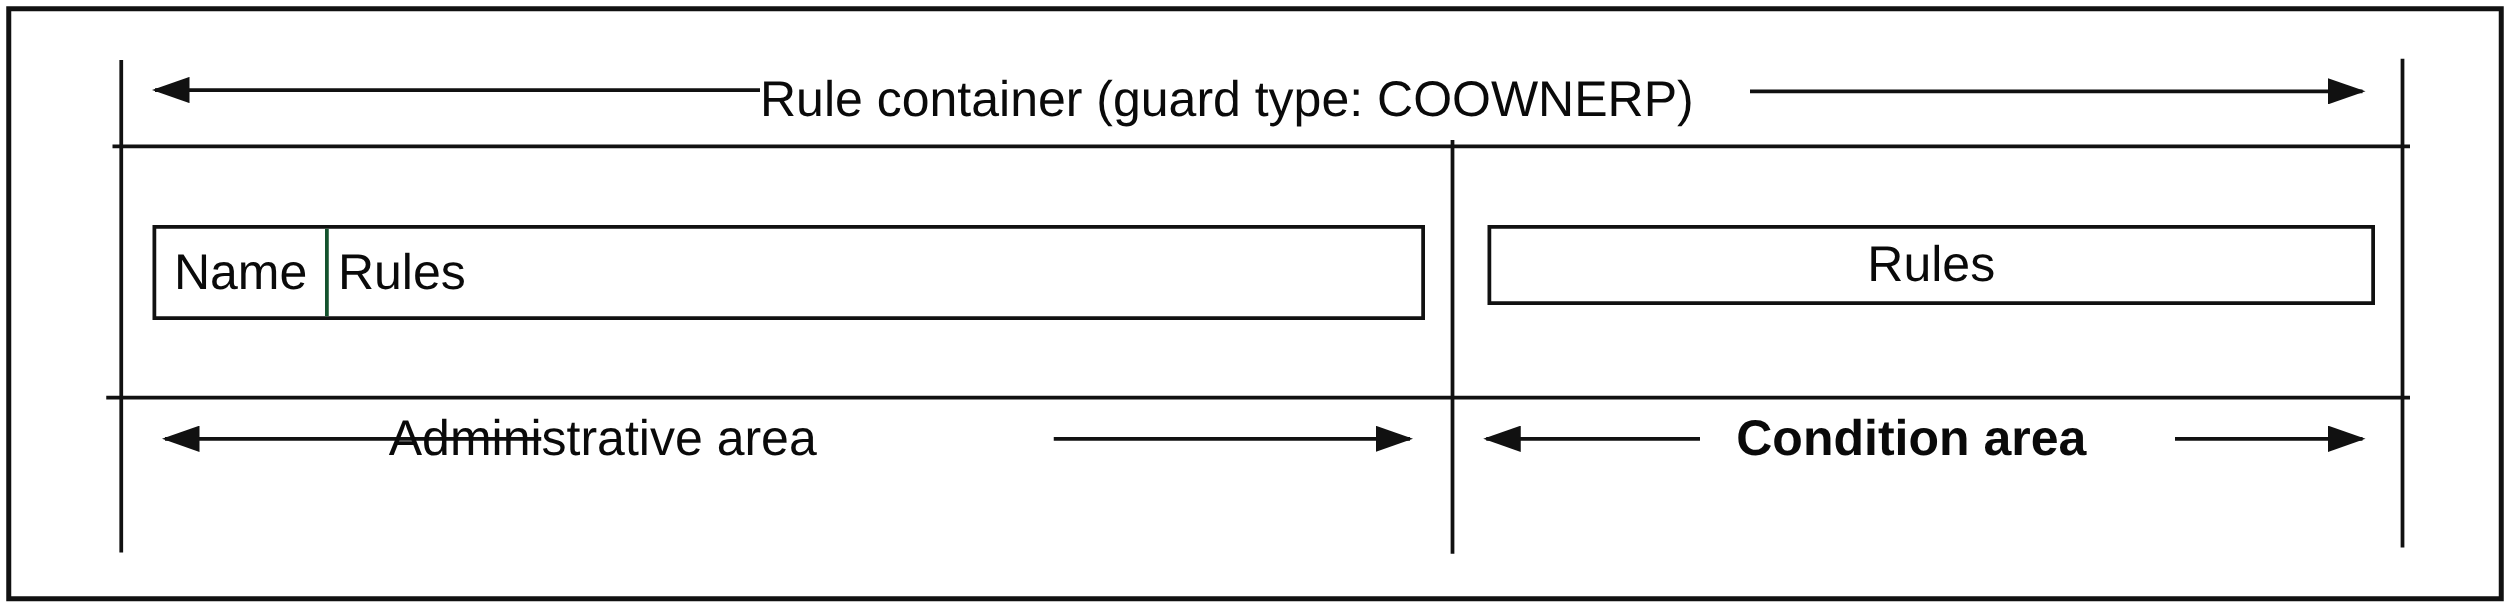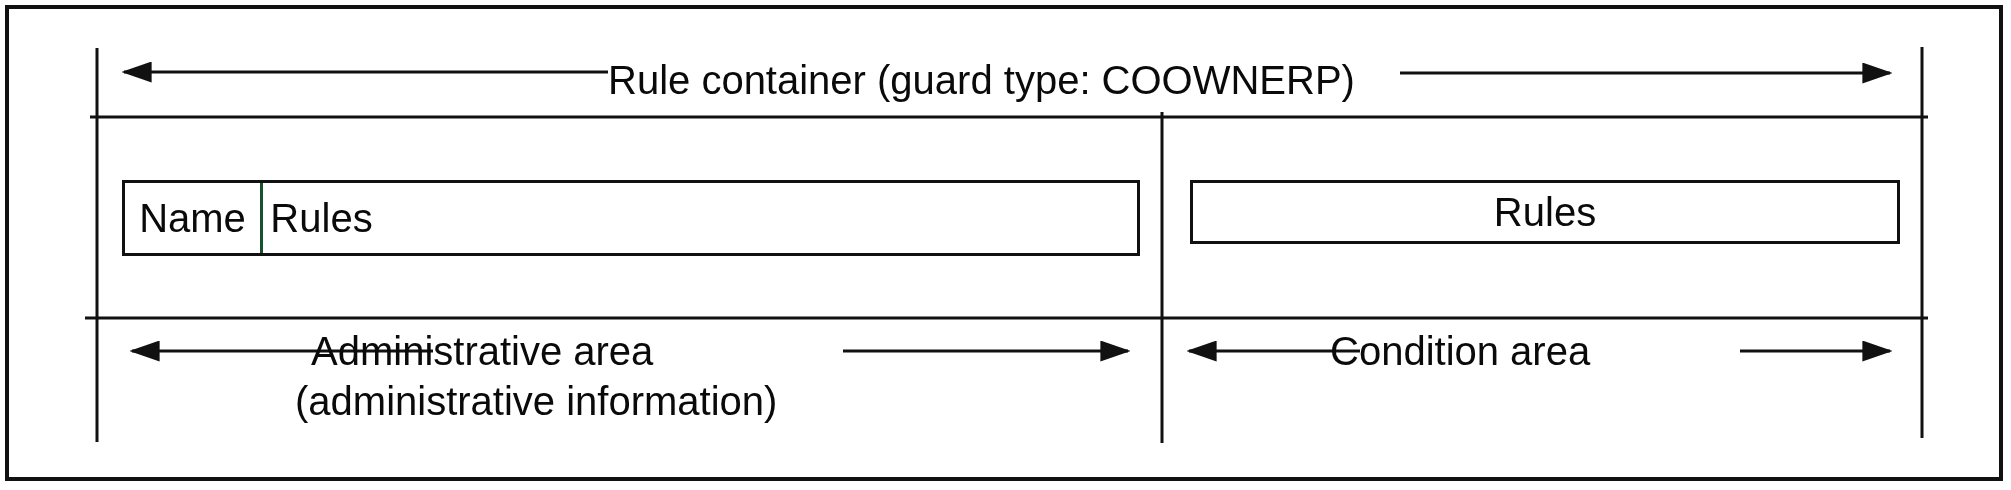--- a/index.html
+++ b/index.html
@@ -61,21 +61,21 @@
     width: 710px; height: 64px;
     border: 3px solid #111111;
     box-sizing: border-box;
     display: flex;
     align-items: center;
     justify-content: center;
     font-size: 40px;
   }
   #admin-area-label   { left: 311px;  top: 328px; width: 700px; }
   #admin-area-sublabel{ left: 295px;  top: 378px; width: 700px; }
-  #condition-area-label { left: 1330px; top: 328px; width: 350px; }
+  #condition-area-label { left: 1389px; top: 328px; width: 350px; font-weight: bold; }
 </style>
 </head>
 <body>
 
 <div id="stage">
 
   <div id="outer-border" class="abs"></div>
 
   <svg id="line-layer" class="abs" width="2011" height="490" viewBox="0 0 2011 490">
     <defs>
@@ -103,16 +103,15 @@
   <div id="diagram-title" class="abs label">Rule container (guard type: COOWNERP)</div>
 
   <div id="admin-table" class="abs">
     <div class="header-cell" style="flex:0 0 138px">Name</div>
     <div class="header-cell" style="flex:0 0 117px">Rules</div>
   </div>
 
   <div id="rules-box" class="abs">Rules</div>
 
   <div id="admin-area-label" class="abs label">Administrative area</div>
-  <div id="admin-area-sublabel" class="abs label">(administrative information)</div>
   <div id="condition-area-label" class="abs label">Condition area</div>
 
 </div>
 
 </body></html>

